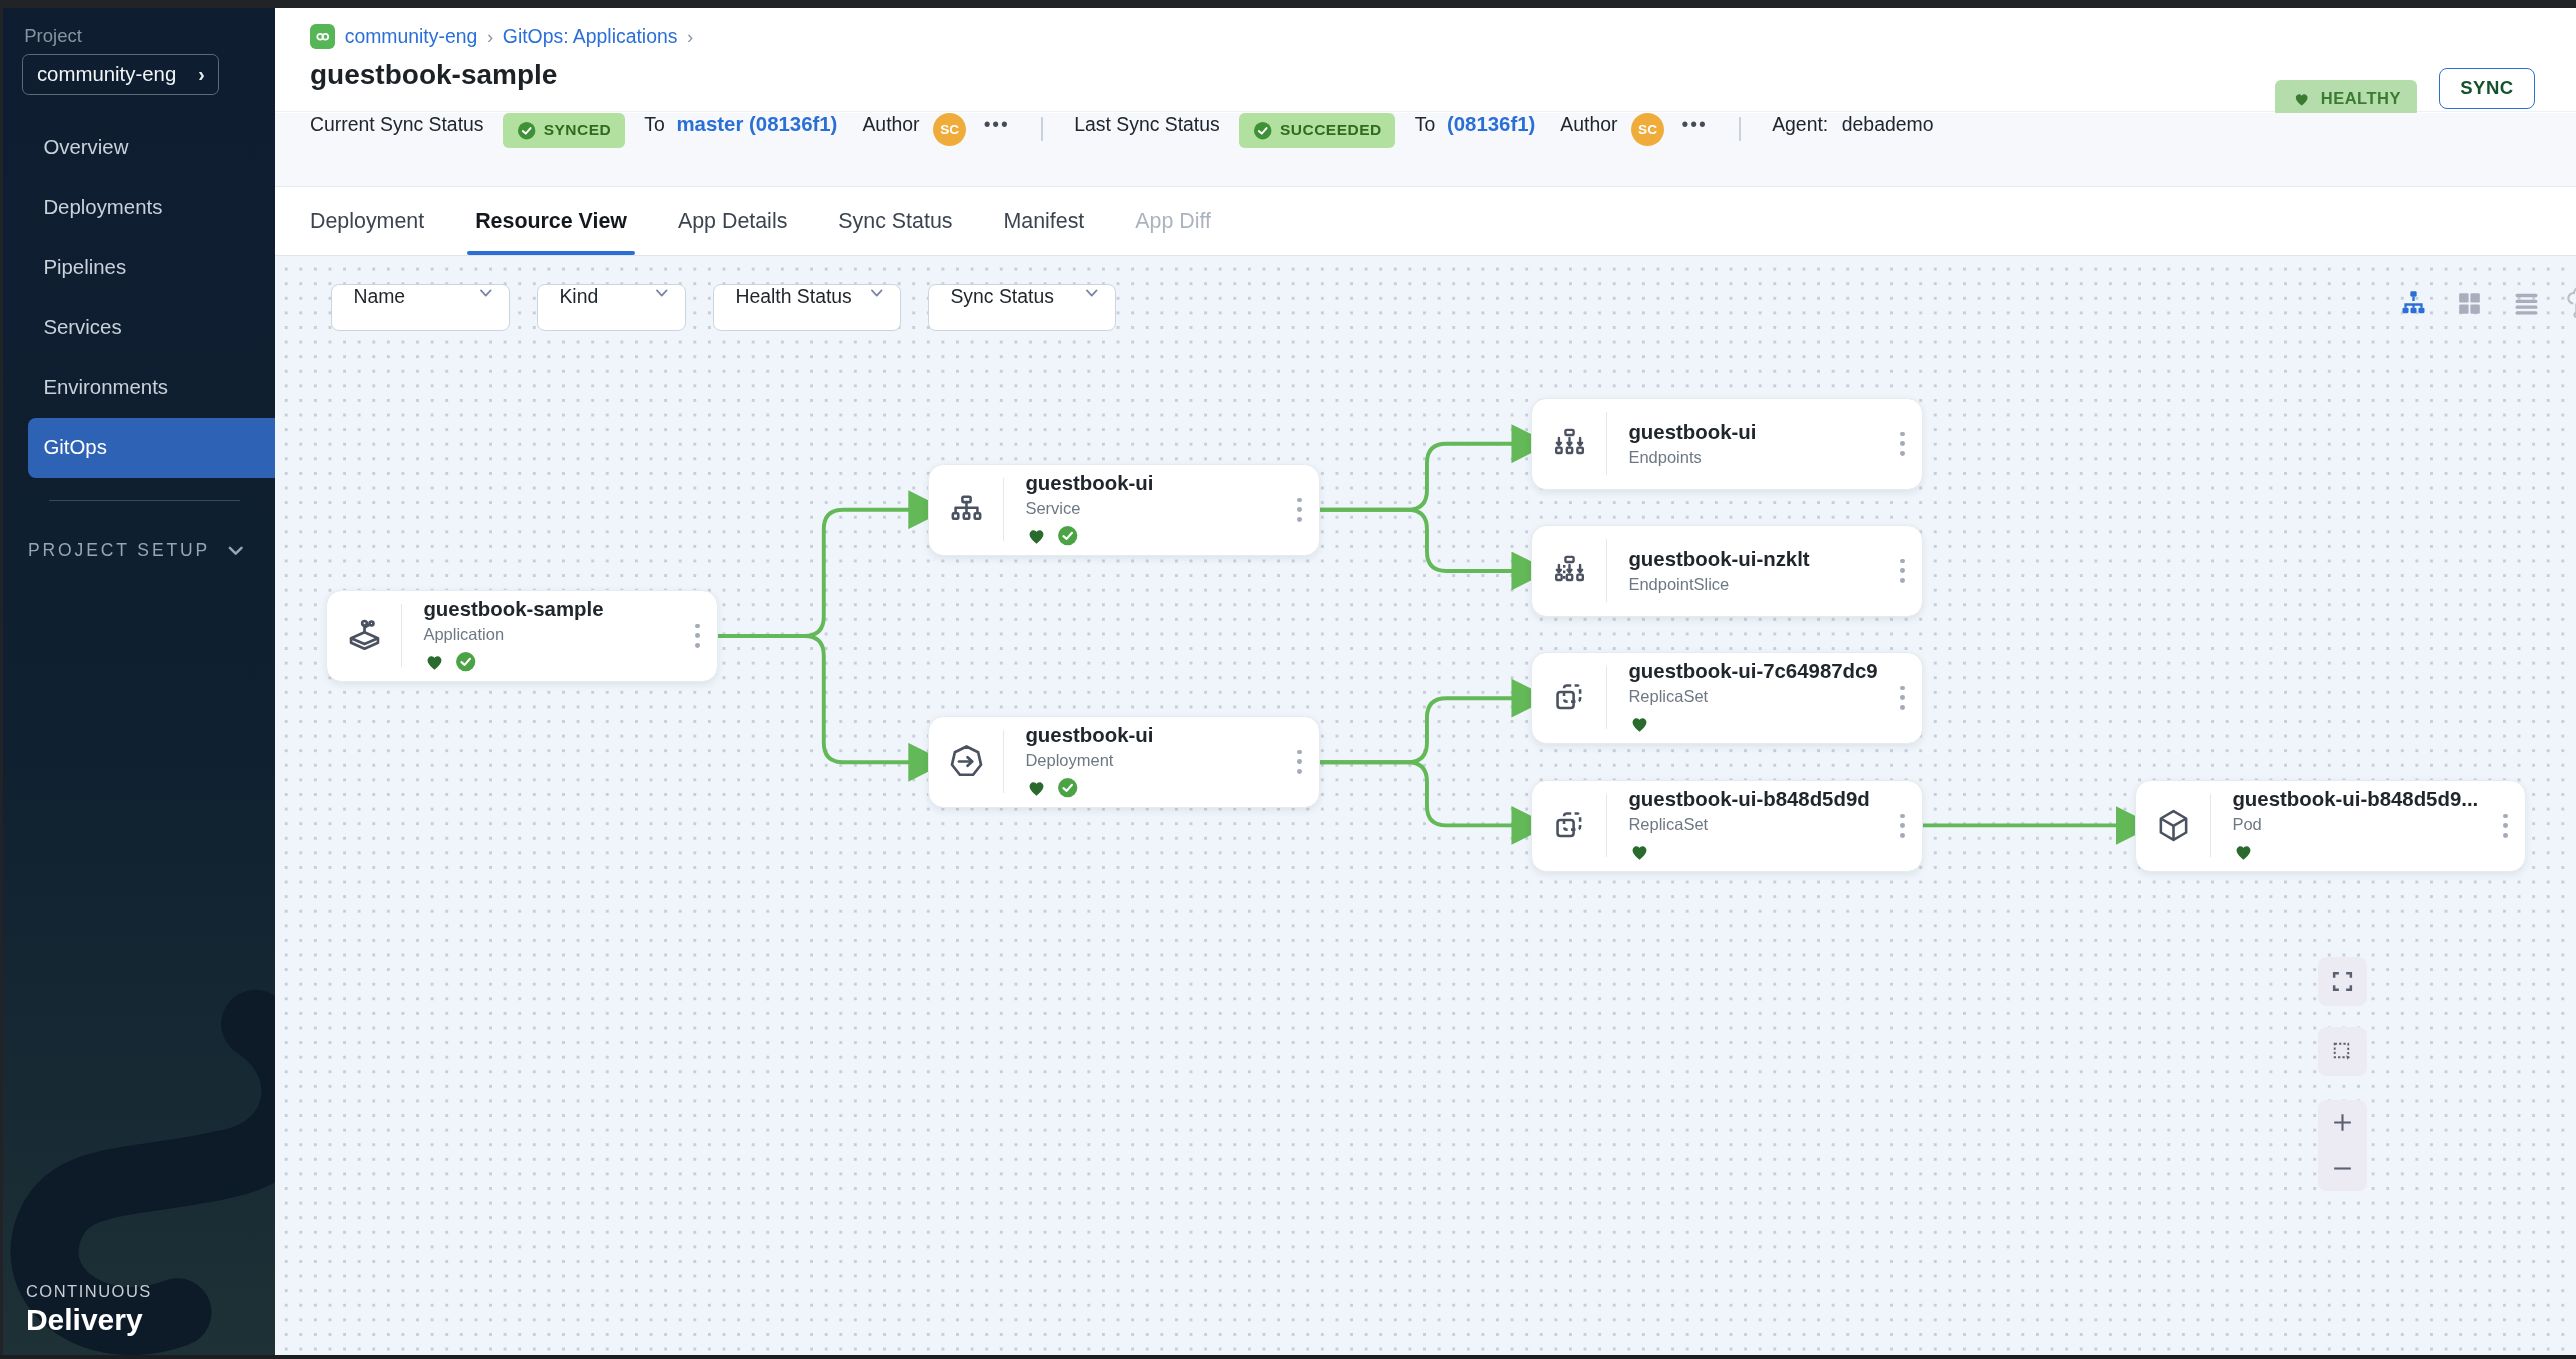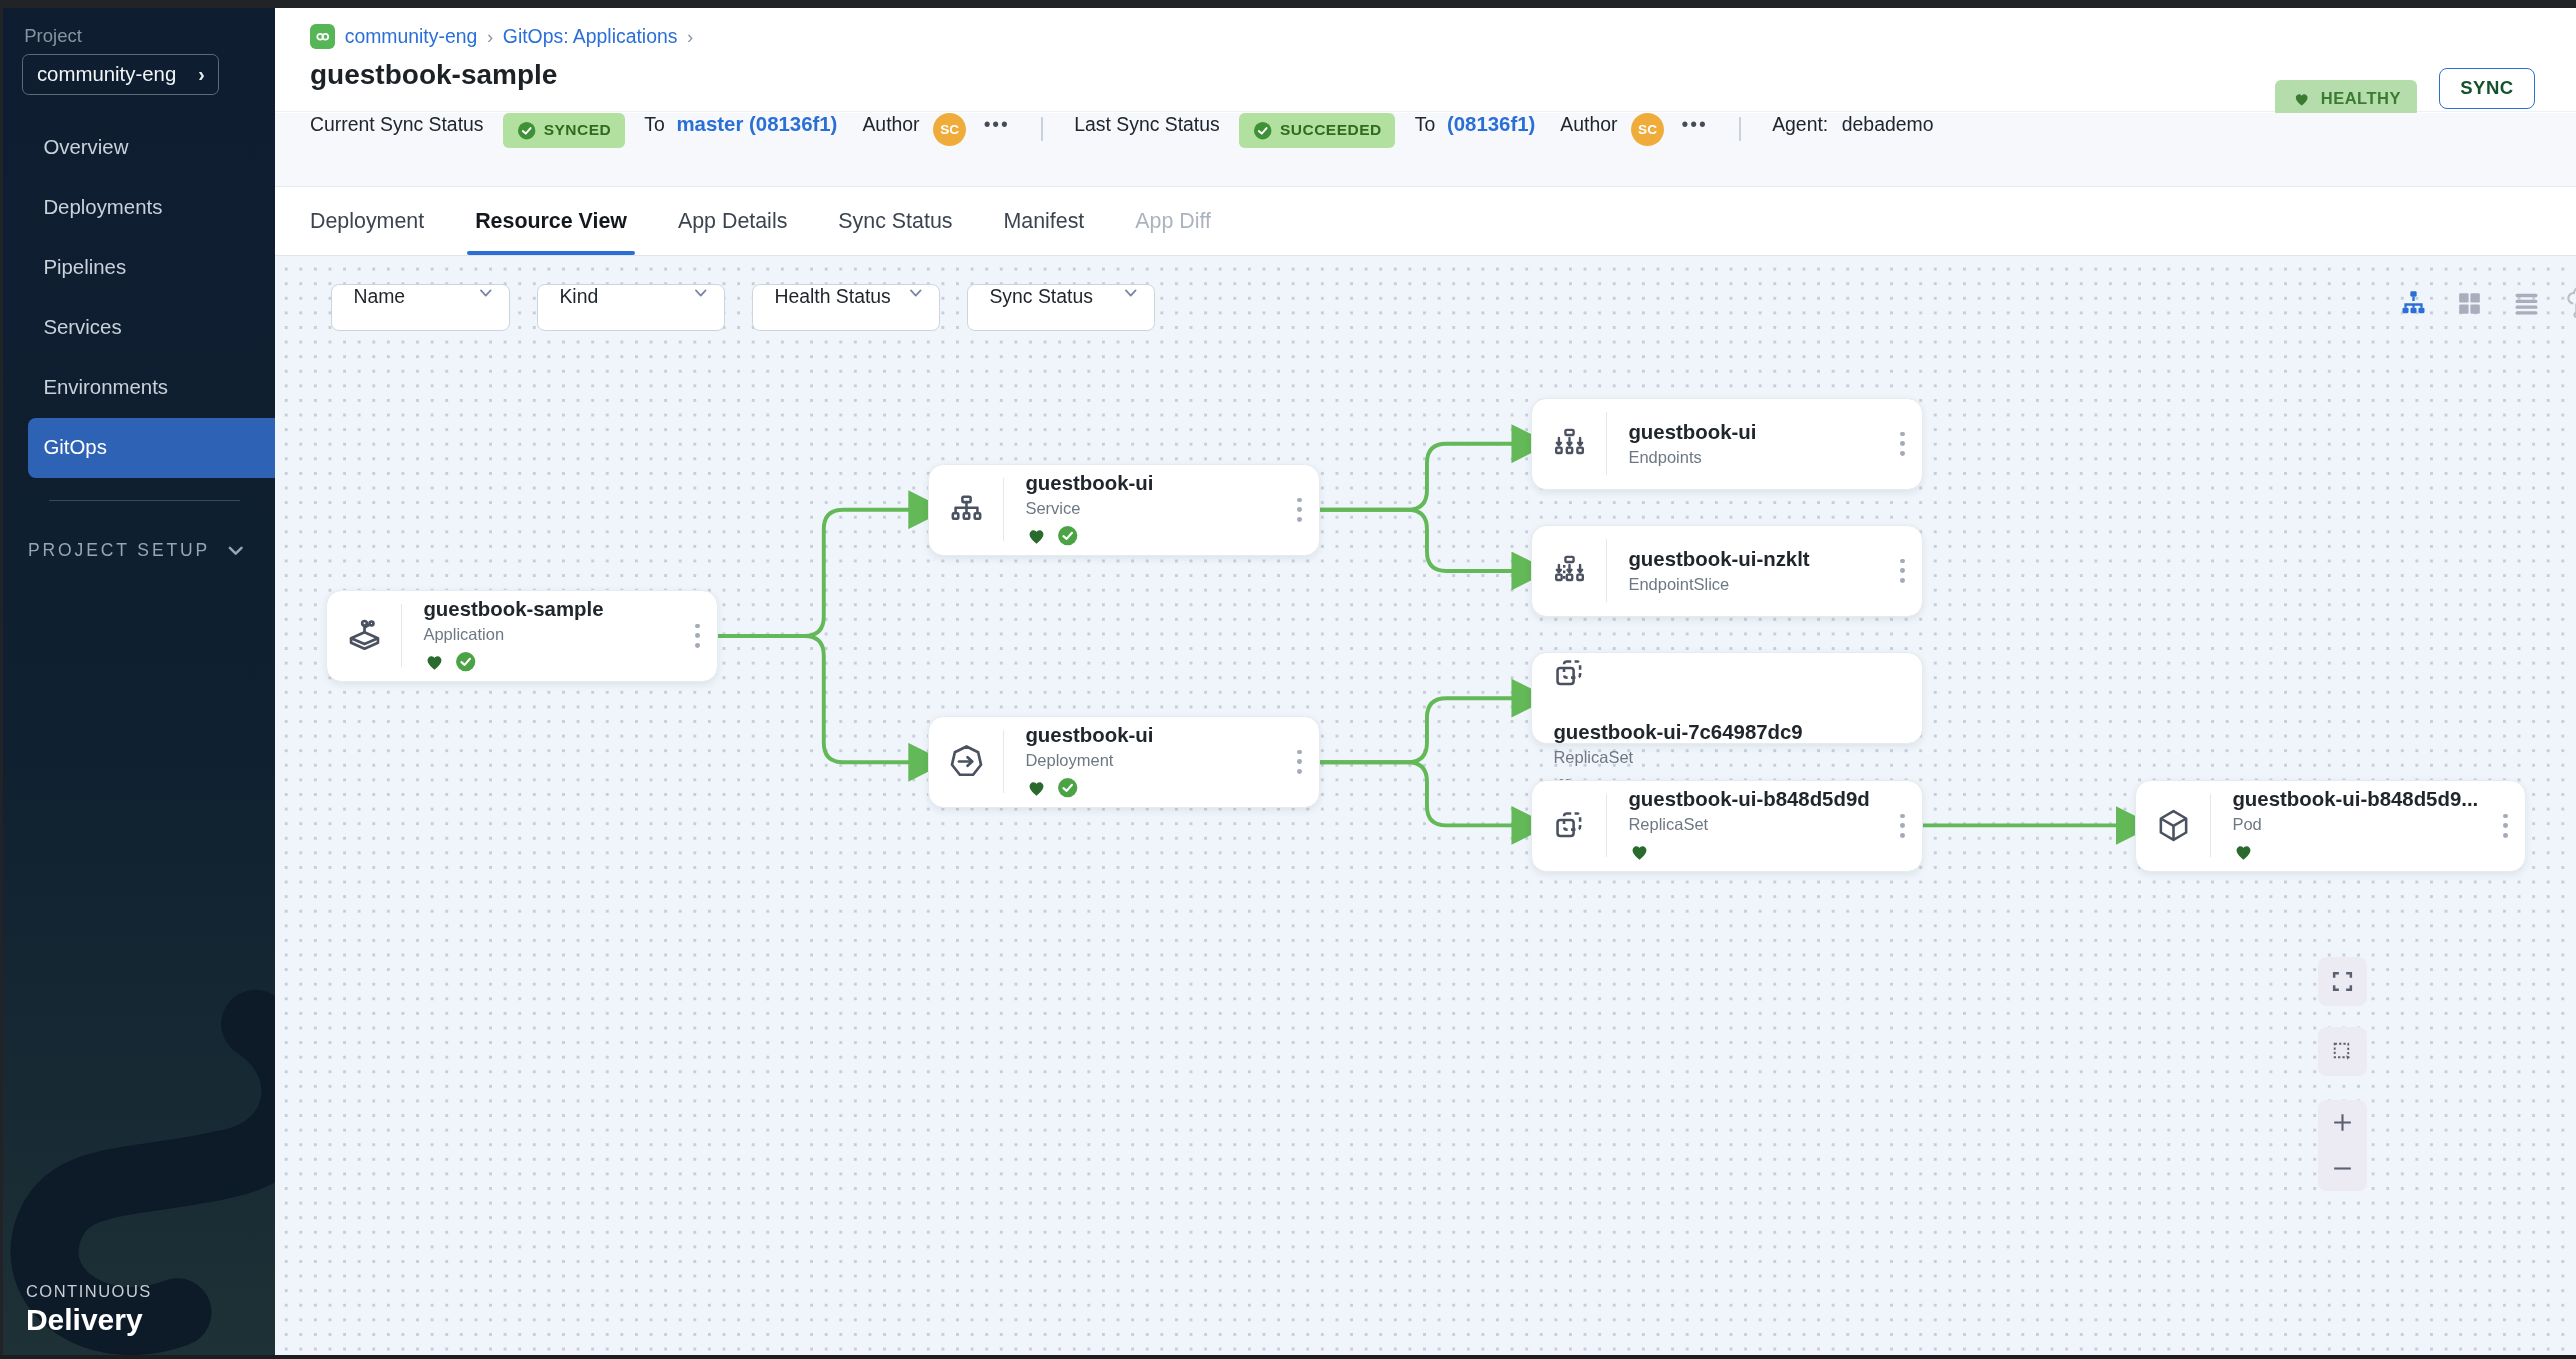--- a/index.html
+++ b/index.html
@@ -244,21 +244,21 @@
       </g>
     </svg>
 
     <div class="filters">
       <div class="select" style="width:179px">
         <span>Name</span>
         <svg width="15.5" height="15.5" viewBox="0 0 16 16">
             <polyline points="3,5.5 8,11 13,5.5" fill="none" stroke="#7b84a3" stroke-width="1.8" stroke-linecap="round" stroke-linejoin="round"></polyline>
           </svg>
       </div>
-      <div class="select" style="width:188px">
+      <div class="select" style="width:149px">
         <span>Kind</span>
         <svg width="15.5" height="15.5" viewBox="0 0 16 16">
             <polyline points="3,5.5 8,11 13,5.5" fill="none" stroke="#7b84a3" stroke-width="1.8" stroke-linecap="round" stroke-linejoin="round"></polyline>
           </svg>
       </div>
       <div class="select" style="width:188px">
         <span>Health Status</span>
         <svg width="15.5" height="15.5" viewBox="0 0 16 16">
             <polyline points="3,5.5 8,11 13,5.5" fill="none" stroke="#7b84a3" stroke-width="1.8" stroke-linecap="round" stroke-linejoin="round"></polyline>
           </svg>
@@ -440,21 +440,21 @@
         <div class="node-title">guestbook-ui-nzklt</div>
         <div class="node-kind">EndpointSlice</div>
       </div>
       <div class="node-kebab">
           <i></i>
           <i></i>
           <i></i>
         </div>
     </div>
 
-    <div class="node" style="left:1256px; top:396px;flex-direction:column;">
+    <div class="node" style="left:1256px; top:396px;">
       <div class="node-icon">
         <svg width="41" height="41" viewBox="0 0 24 24" fill="none" stroke="#4a5160" stroke-width="1.5" stroke-linejoin="round">
           <rect x="8.8" y="5" width="9.4" height="9.4" rx="1.6" stroke-dasharray="2.6 2"></rect>
           <rect x="5" y="8.8" width="9.4" height="9.4" rx="1.6"></rect>
         </svg>
       </div>
       <div class="node-sep"></div>
       <div class="node-body">
         <div class="node-title">guestbook-ui-7c64987dc9</div>
         <div class="node-kind">ReplicaSet</div>

